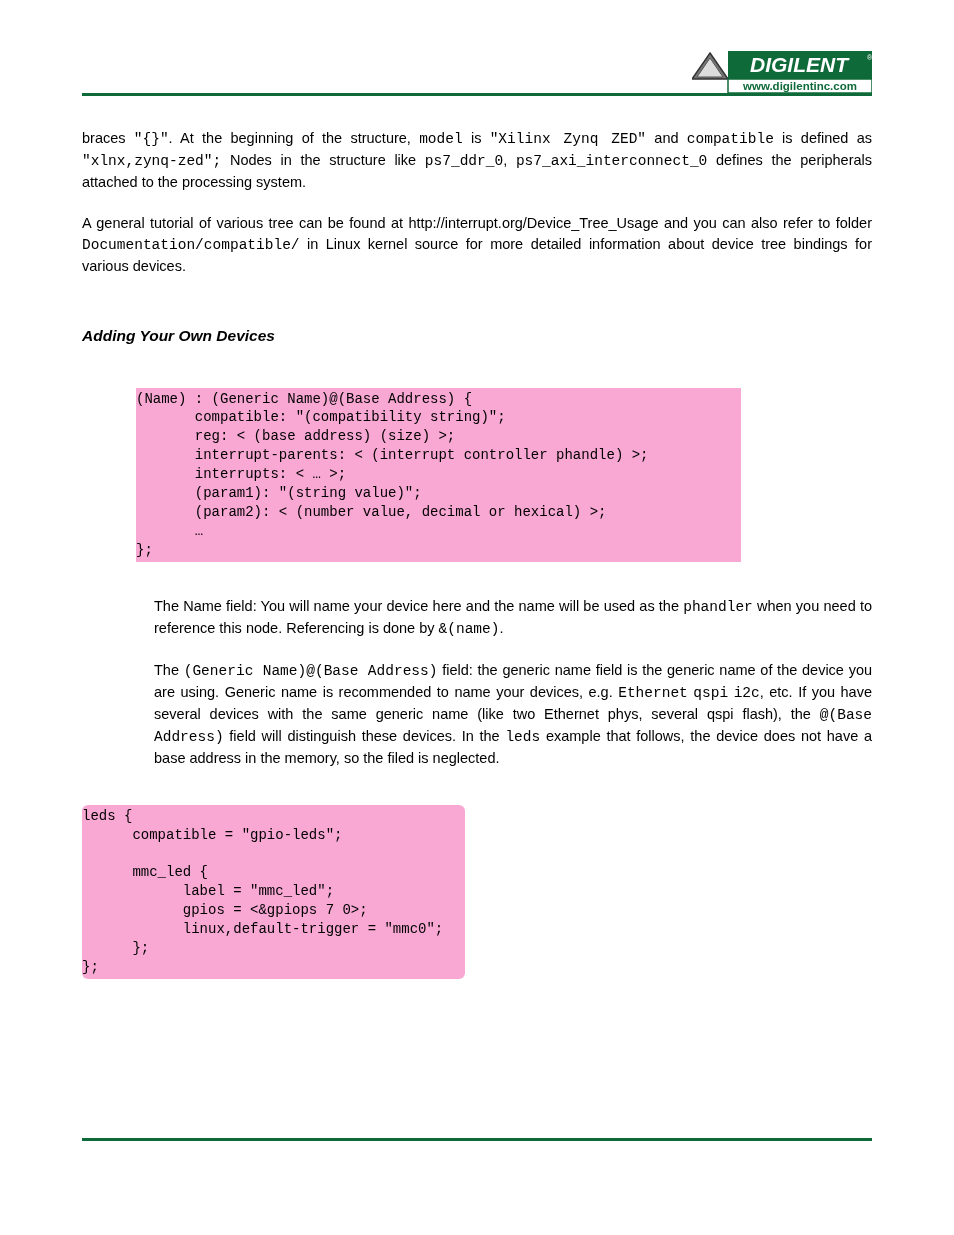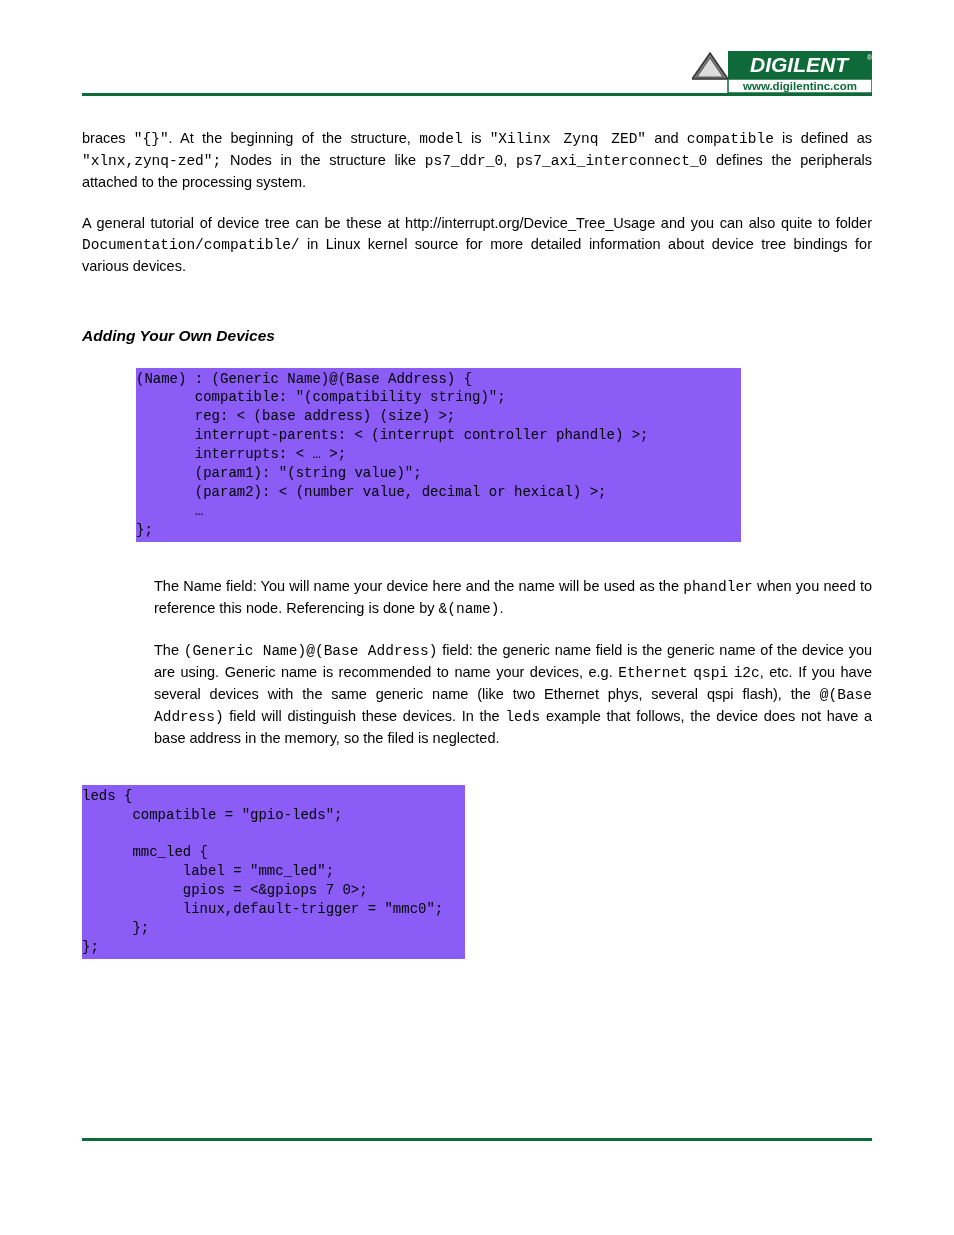--- a/index.html
+++ b/index.html
@@ -24,41 +24,42 @@
   }
   .logo {
     position: absolute;
     right: 0;
     bottom: 0;
   }
   .logo svg { display: block; }
   .mono { font-family: "Courier New", Courier, monospace; font-size: 14.5px; }
   .para { margin-bottom: 20px; text-align: justify; }
   .codebox {
-    background: #8b5cf6;
+    background: #f9a8d4;
     font-family: "Courier New", Courier, monospace;
     font-size: 14px;
     white-space: pre;
     line-height: 1.35;
     padding: 2px 0 2px 0;
   }
   .codebox1 {
     margin-left: 54px;
     width: 605px;
     margin-bottom: 34px;
   }
   .codebox2 {
     margin-left: 0px;
     width: 383px;
+    border-radius: 6px;
   }
   .section-title {
     font-style: italic;
     font-weight: bold;
     font-size: 15.5px;
-    margin-bottom: 20px;
+    margin-bottom: 40px;
     margin-top: 48px;
   }
   .footer-line {
     position: absolute;
     left: 82px;
     right: 82px;
     bottom: 94px;
     border-top: 3.5px solid #0f6a3a;
   }
   .block-adddev { margin-top: 36px; }
@@ -80,21 +81,21 @@
         <text x="108" y="39" font-family="Arial" font-weight="bold" font-size="11.5" fill="#0f6a3a" text-anchor="middle">www.digilentinc.com</text>
       </svg>
     </div>
   </div>
 
   <p class="para">
     <span>braces </span><span class="mono">"{}"</span><span>. At the beginning of the structure, </span><span class="mono">model</span><span> is </span><span class="mono">"Xilinx Zynq ZED"</span><span> and </span><span class="mono">compatible</span><span> is defined as </span><span class="mono">"xlnx,zynq-zed";</span><span> Nodes in the structure like </span><span class="mono">ps7_ddr_0</span><span>, </span><span class="mono">ps7_axi_interconnect_0</span><span> defines the peripherals attached to the processing system.</span>
   </p>
 
   <p class="para">
-    <span>A general tutorial of device tree can be these at </span><span>http://interrupt.org/Device_Tree_Usage</span><span> and you can also quite to folder </span><span class="mono">Documentation/compatible/</span><span> in Linux kernel source for more detailed information about device tree bindings for various devices.</span>
+    <span>A general tutorial of various tree can be found at </span><span>http://interrupt.org/Device_Tree_Usage</span><span> and you can also refer to folder </span><span class="mono">Documentation/compatible/</span><span> in Linux kernel source for more detailed information about device tree bindings for various devices.</span>
   </p>
 
   <div class="section-title">Adding Your Own Devices</div>
 
 
   <div class="codebox codebox1">(Name) : (Generic Name)@(Base Address) {
        compatible: "(compatibility string)";
        reg: &lt; (base address) (size) &gt;;
        interrupt-parents: &lt; (interrupt controller phandle) &gt;;
        interrupts: &lt; … &gt;;

